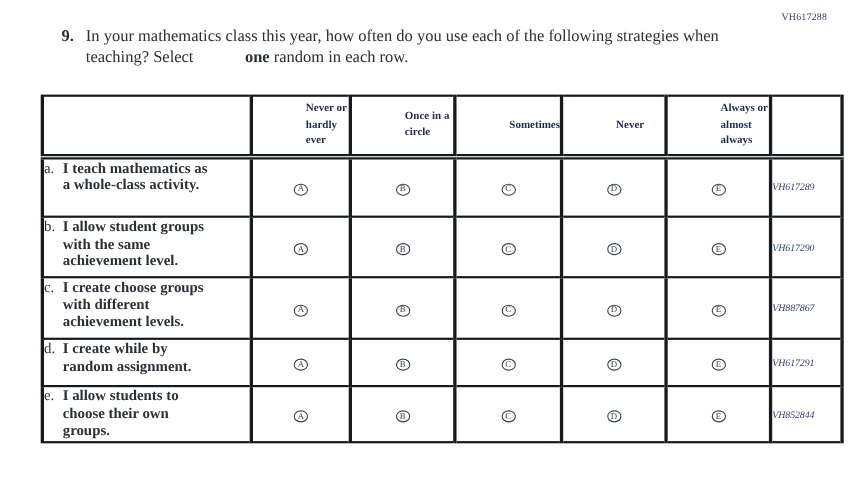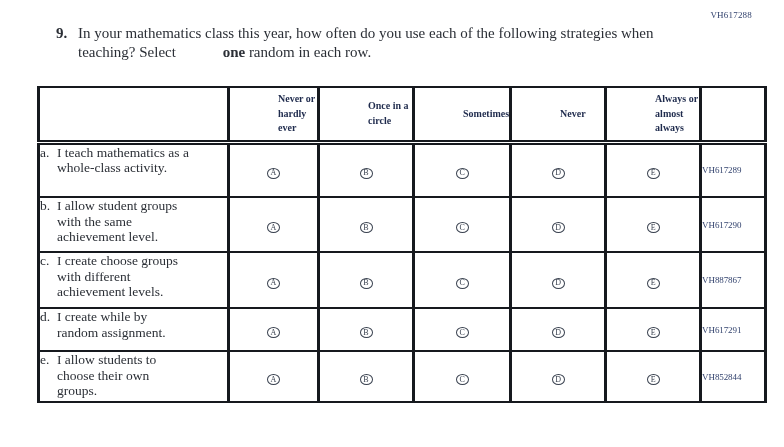--- a/index.html
+++ b/index.html
@@ -70,21 +70,21 @@
   th .hw5 { max-width: 68px; }
   td.stem {
     vertical-align: top;
     padding: 4px 2px 2px 7px;
     font-size: 13.5px;
     line-height: 15.5px;
     color: #2b2f36;
   }
   .stem-flex { display: flex; }
   .stem-letter { flex: 0 0 17px; }
-  .stem-text { width: 133px; }
+  .stem-text { width: 133px; font-weight: bold; }
   td.opt {
     text-align: center;
     vertical-align: middle;
   }
   .circle {
     display: inline-flex;
     align-items: center;
     justify-content: center;
     width: 13px;
     height: 11px;
@@ -94,20 +94,21 @@
     line-height: 1;
     color: #39414f;
     font-family: "Liberation Serif", "DejaVu Serif", serif;
   }
   td.codecell {
     vertical-align: middle;
     font-size: 9px;
     color: #33436e;
     padding-left: 2px;
     letter-spacing: -0.1px;
+    font-style: italic;
   }
   tr.r-a td, tr.r-b td { height: 55px; }
   tr.r-c td { height: 56px; }
   tr.r-d td { height: 43px; }
   tr.r-e td { height: 51px; }
 </style>
 </head>
 <body>
 
 <div class="page">

